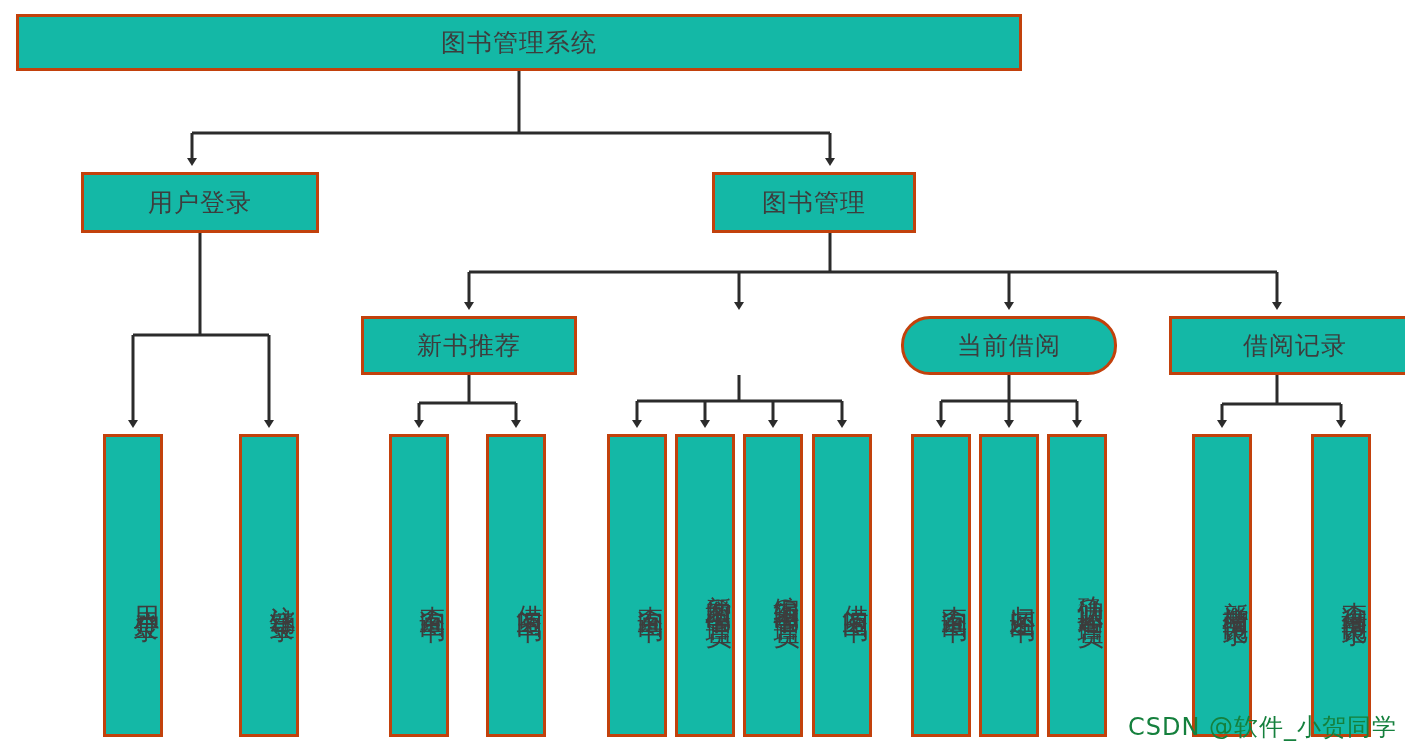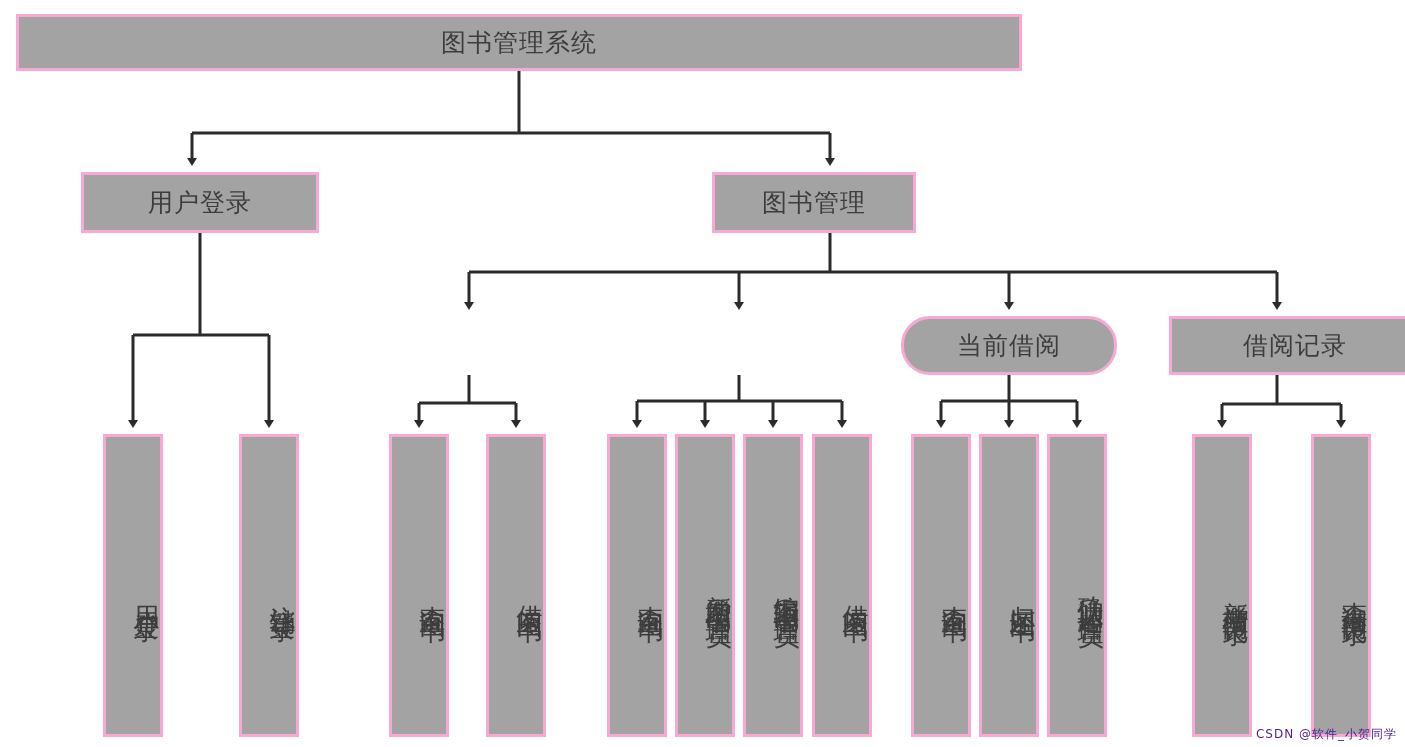--- a/index.html
+++ b/index.html
@@ -21,22 +21,22 @@
     position: absolute;
     left: 0;
     top: 0;
     width: 1405px;
     height: 747px;
     pointer-events: none;
   }
   .node {
     position: absolute;
     box-sizing: border-box;
-    border: 3px solid #f9a8d4;
-    background: #a3a3a3;
+    border: 3px solid #c2410c;
+    background: #14b8a6;
     display: flex;
     align-items: center;
     justify-content: center;
     color: #3d3d3d;
   }
   .node.horiz {
     font-size: 25px;
     letter-spacing: 1px;
   }
   .node.vert {
@@ -51,22 +51,22 @@
   .node.vert .vtext {
     writing-mode: vertical-rl;
     text-orientation: upright;
     display: block;
     line-height: 1;
   }
   #watermark {
     position: absolute;
     right: 8px;
     bottom: 4px;
-    font-size: 12px;
-    color: #4c1d95;
+    font-size: 24px;
+    color: #15803d;
     letter-spacing: 1px;
     white-space: nowrap;
   }
 </style>
 </head>
 <body>
 
 <div id="canvas">
 
   <svg id="edges" viewBox="0 0 1405 747" xmlns="http://www.w3.org/2000/svg">
@@ -124,20 +124,23 @@
   </div>
 
   <div class="node horiz" style="left:81px; top:172px; width:238px; height:61px;">
     <span>用户登录</span>
   </div>
 
   <div class="node horiz" style="left:712px; top:172px; width:204px; height:61px;">
     <span>图书管理</span>
   </div>
 
+  <div class="node horiz" style="left:361px; top:316px; width:216px; height:59px;">
+    <span>新书推荐</span>
+  </div>
 
 
   <div class="node horiz" style="left:901px; top:316px; width:216px; height:59px;border-radius:29px;">
     <span>当前借阅</span>
   </div>
 
   <div class="node horiz" style="left:1169px; top:316px; width:252px; height:59px;">
     <span>借阅记录</span>
   </div>
 

